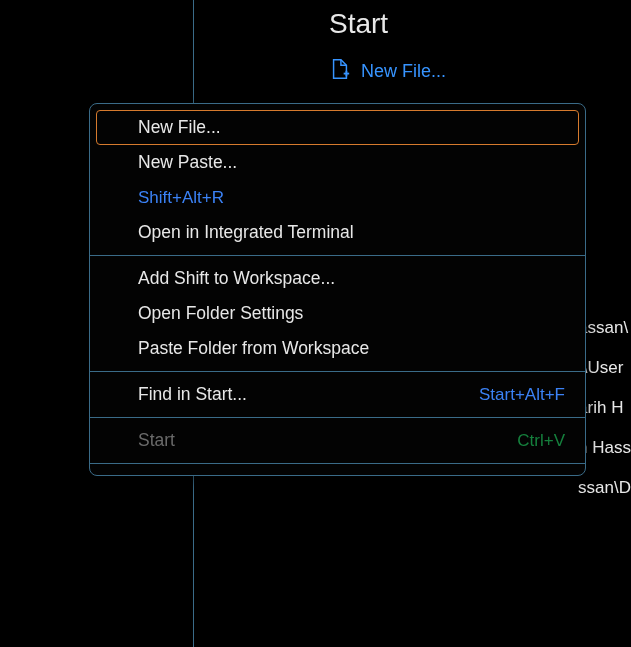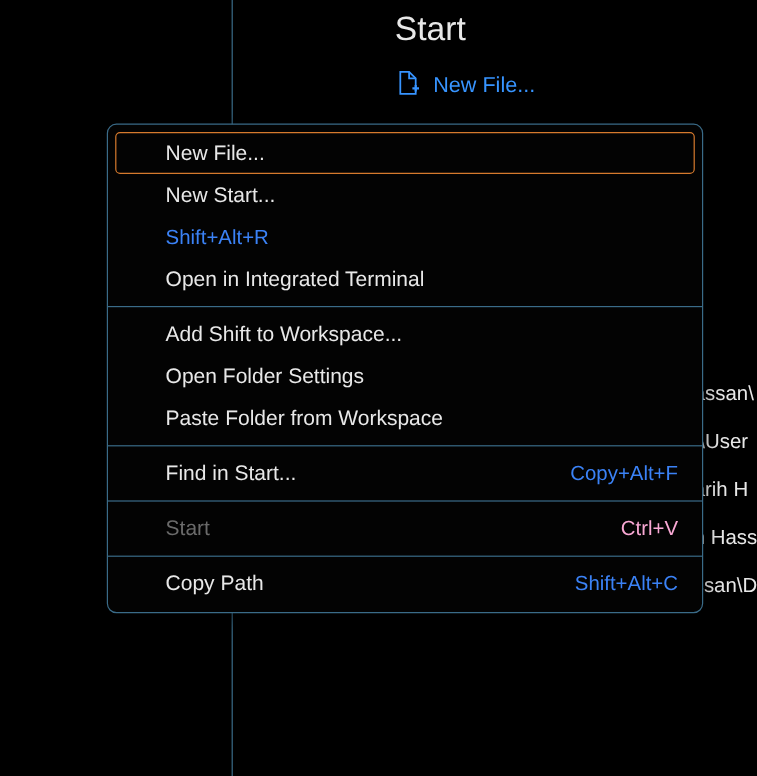--- a/index.html
+++ b/index.html
@@ -80,21 +80,21 @@
     }
     .menu-item.disabled {
       color: #6a6a6a;
       cursor: default;
     }
     .menu-item .shortcut {
       color: #3b82f6;
       font-size: 17px;
     }
     .menu-item.disabled .shortcut {
-      color: #f9a8d4;
+      color: #15803d;
     }
     .menu-separator {
       height: 1px;
       background: #3a6b88;
       margin: 5px 0;
     }
     .bg-recents {
       position: absolute;
       right: 0;
       top: 318px;
@@ -134,46 +134,42 @@
   <div>arih H</div>
   <div>n Hass</div>
   <div>ssan\D</div>
 </div>
 
 <div class="context-menu" id="context-menu">
     <div class="menu-item highlighted">
       <span>New File...</span>
     </div>
     <div class="menu-item">
-      <span>New Start...</span>
+      <span>New Paste...</span>
     </div>
     <div class="menu-item">
       <span class="shortcut">Shift+Alt+R</span>
     </div>
     <div class="menu-item">
       <span>Open in Integrated Terminal</span>
     </div>
     <div class="menu-separator"></div>
     <div class="menu-item">
       <span>Add Shift to Workspace...</span>
     </div>
     <div class="menu-item">
       <span>Open Folder Settings</span>
     </div>
     <div class="menu-item">
       <span>Paste Folder from Workspace</span>
     </div>
     <div class="menu-separator"></div>
     <div class="menu-item">
       <span>Find in Start...</span>
-      <span class="shortcut">Copy+Alt+F</span>
+      <span class="shortcut">Start+Alt+F</span>
     </div>
     <div class="menu-separator"></div>
     <div class="menu-item disabled">
       <span>Start</span>
       <span class="shortcut">Ctrl+V</span>
     </div>
     <div class="menu-separator"></div>
-    <div class="menu-item">
-      <span>Copy Path</span>
-      <span class="shortcut">Shift+Alt+C</span>
-    </div>
   </div>
 
 </body></html>

